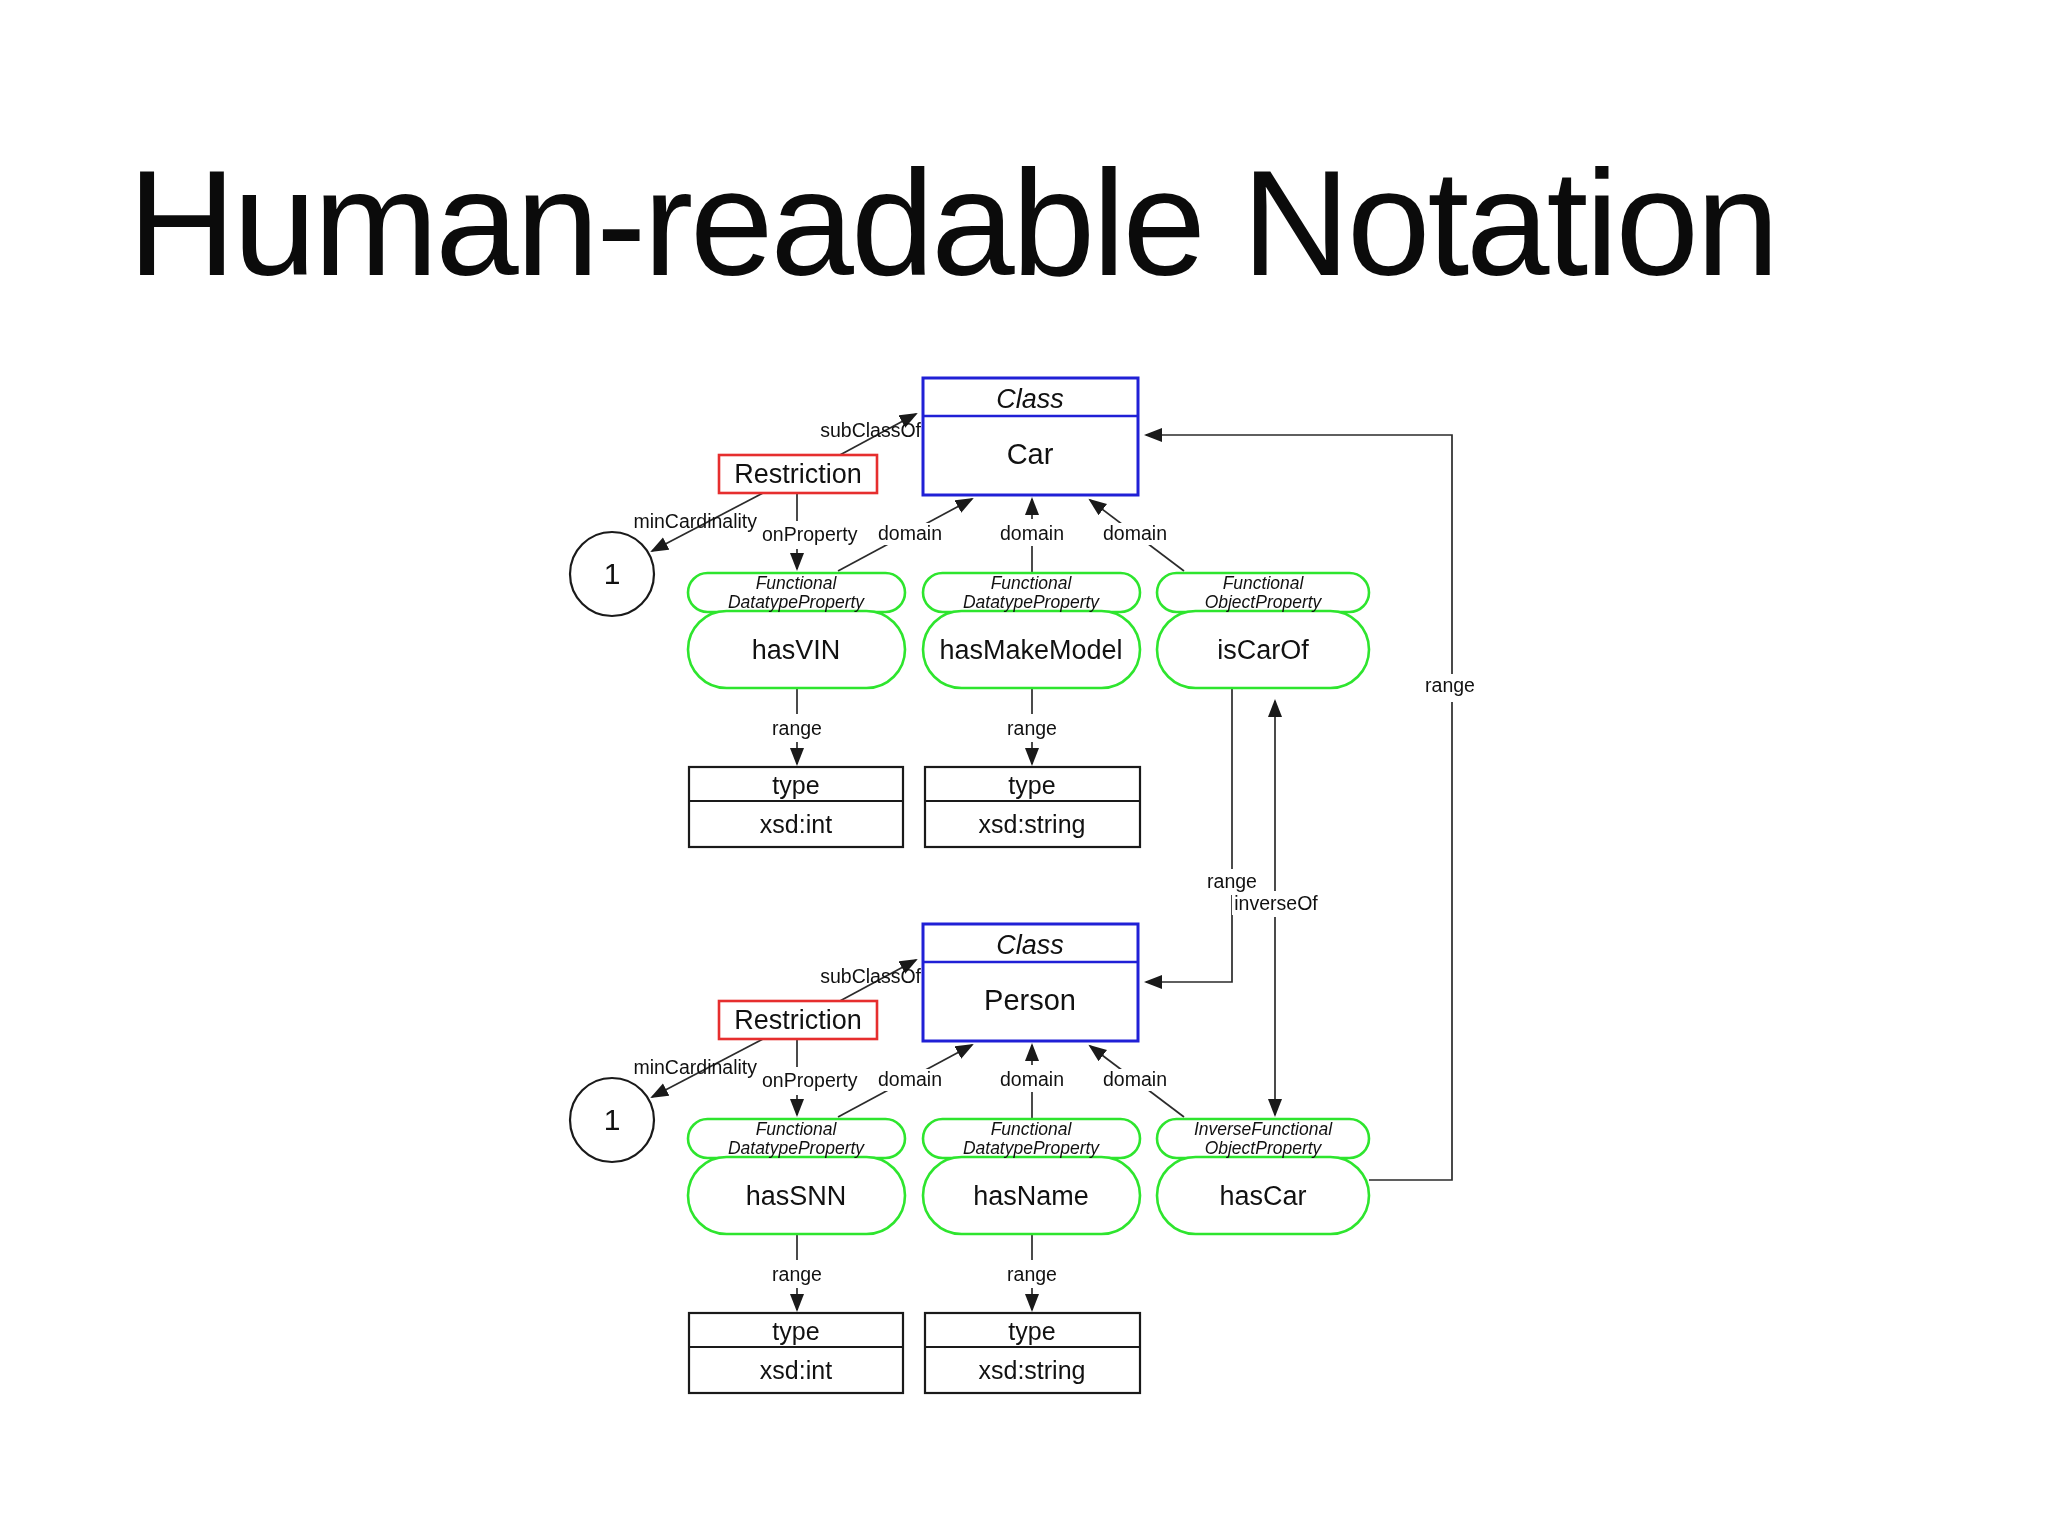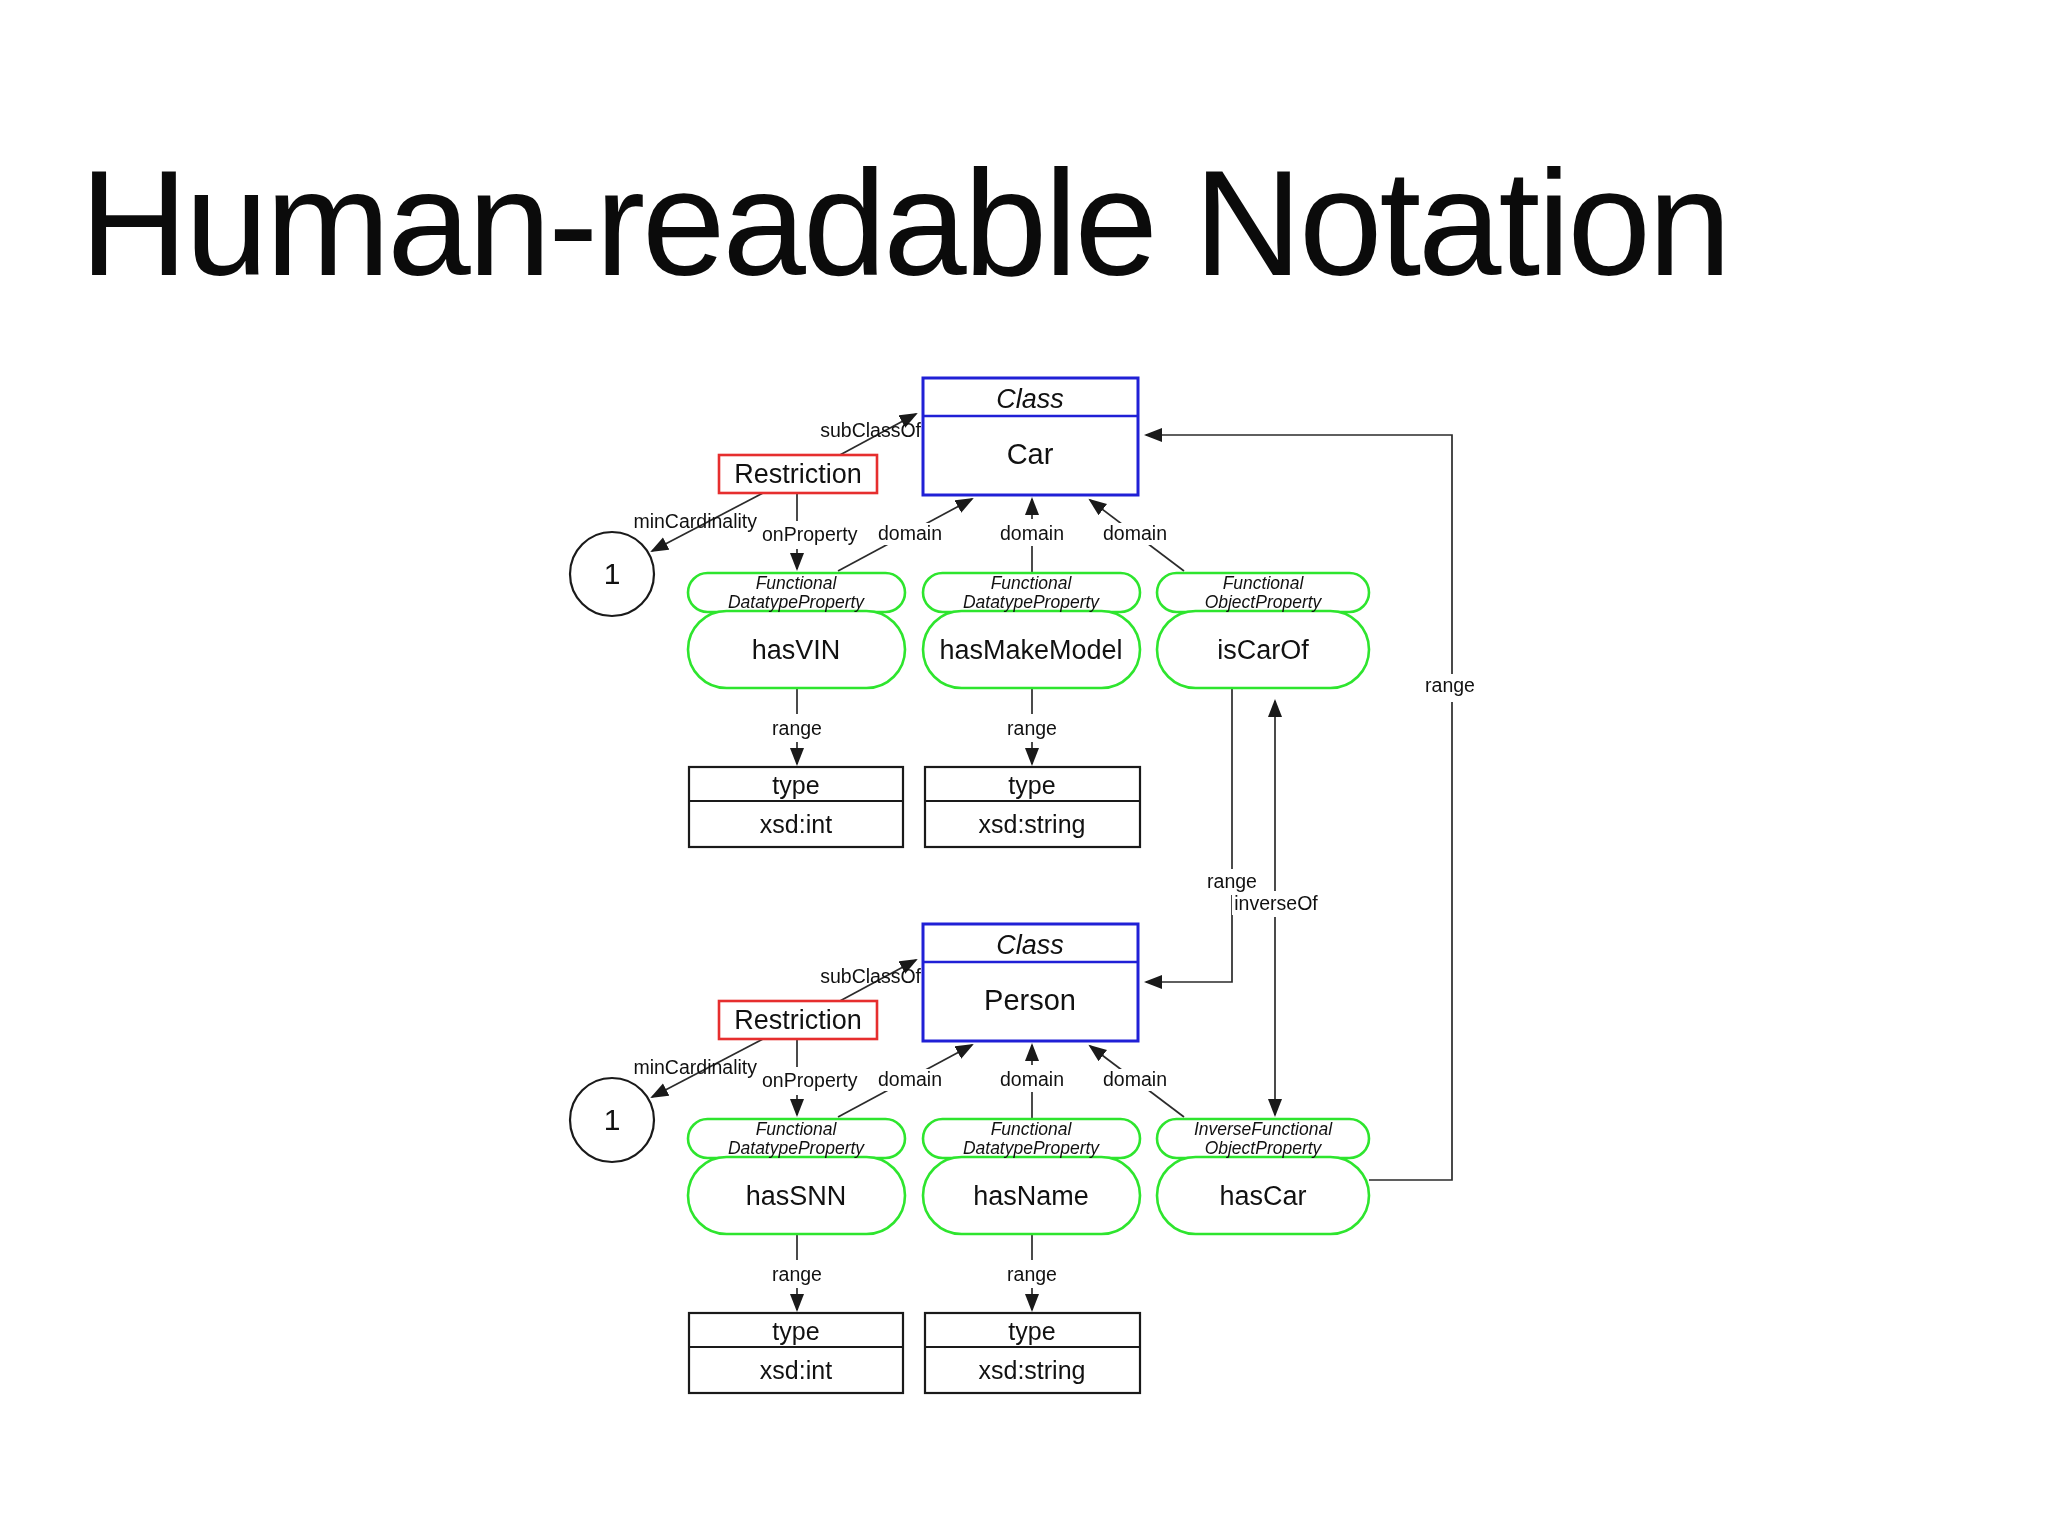--- a/index.html
+++ b/index.html
@@ -1,20 +1,20 @@
 <!DOCTYPE html>
 <html><head>
 <meta charset="utf-8">
 <style>
   html,body{margin:0;padding:0;background:#ffffff;}
   #canvas{position:relative;width:2048px;height:1536px;background:#ffffff;overflow:hidden;
           font-family:"Liberation Sans",sans-serif;}
   #slide-title{position:absolute;top:148px;left:0;width:1808px;margin:0;text-align:center;
                font-family:"Liberation Sans",sans-serif;font-weight:300;font-size:150px;
-               line-height:150px;letter-spacing:-3px;color:#0b0b0b;white-space:nowrap;}
+               line-height:150px;letter-spacing:-3px;color:#0b0b0b;white-space:nowrap;padding-left:48px;}
   svg{position:absolute;top:0;left:0;}
   .edge{stroke:#2b2b2b;stroke-width:1.7;fill:none;}
   .arrowhead{fill:#1a1a1a;}
   .cls-box{fill:#ffffff;stroke:#2020d6;stroke-width:3;}
   .cls-sep{stroke:#2020d6;stroke-width:2.4;}
   .res-box{fill:#ffffff;stroke:#e62e2e;stroke-width:2.6;}
   .prop-pill{fill:#ffffff;stroke:#2ee52e;stroke-width:2.6;}
   .type-box{fill:#ffffff;stroke:#1a1a1a;stroke-width:2.2;}
   .type-sep{stroke:#1a1a1a;stroke-width:2.2;}
   .circ{fill:#ffffff;stroke:#1a1a1a;stroke-width:2.2;}

